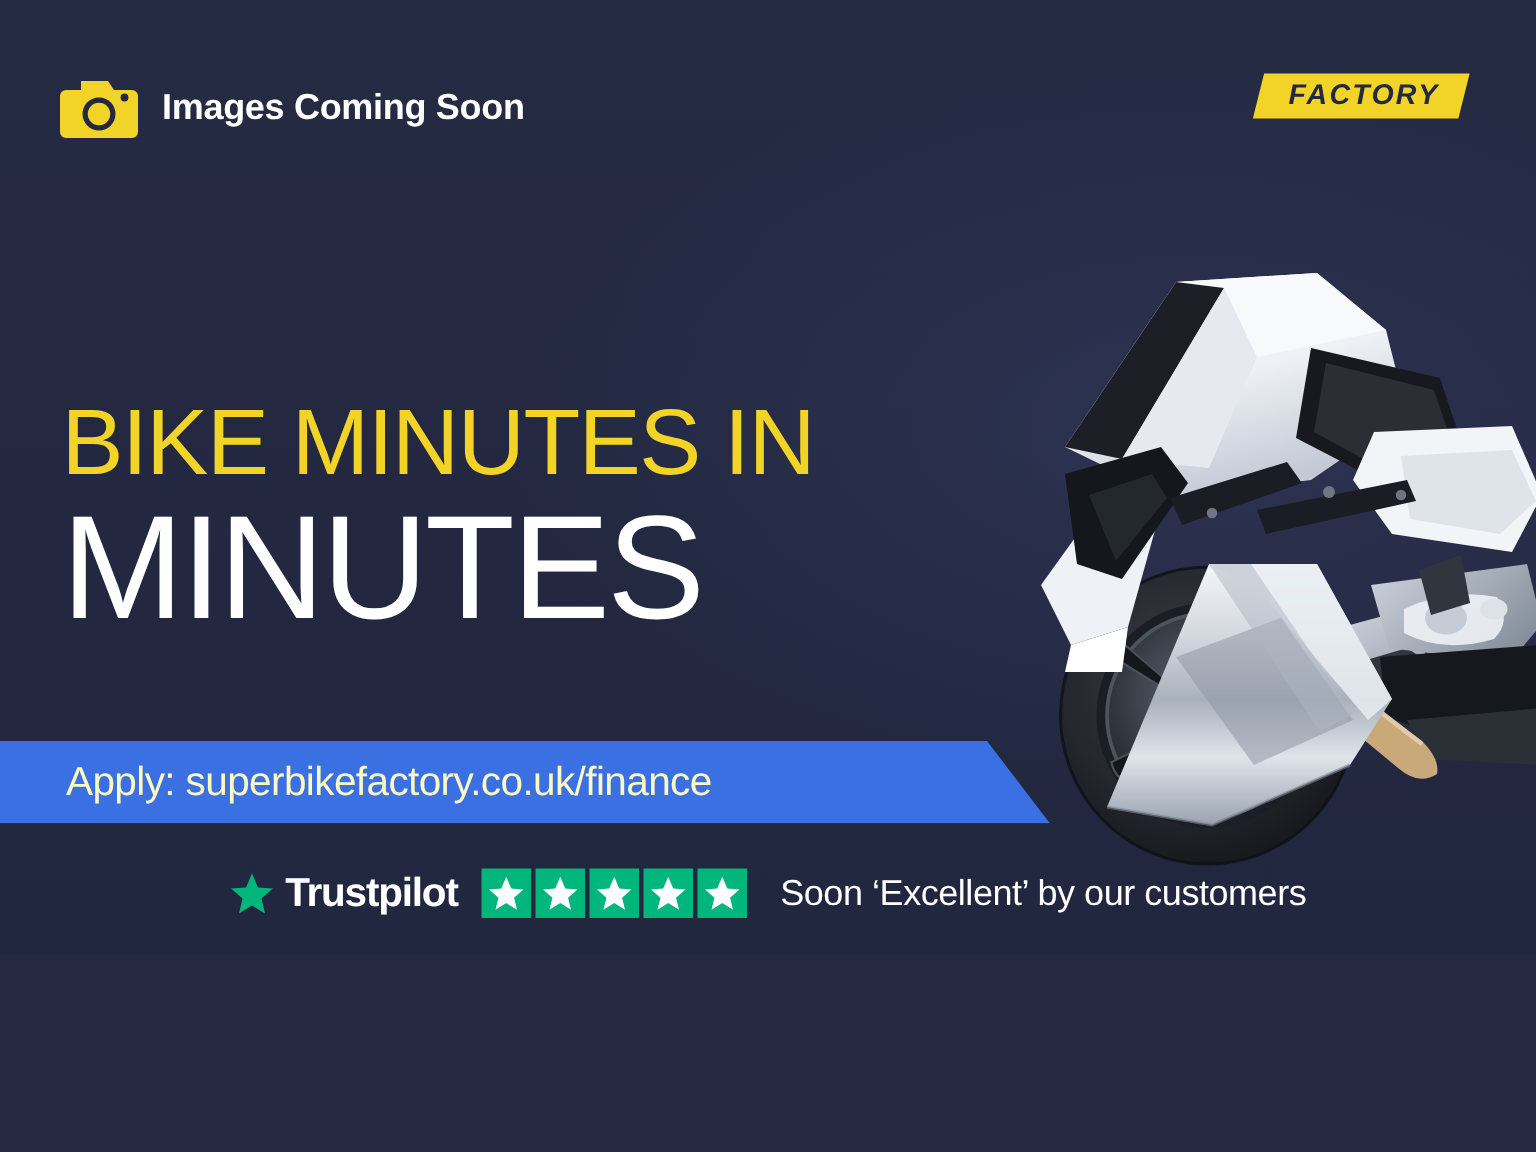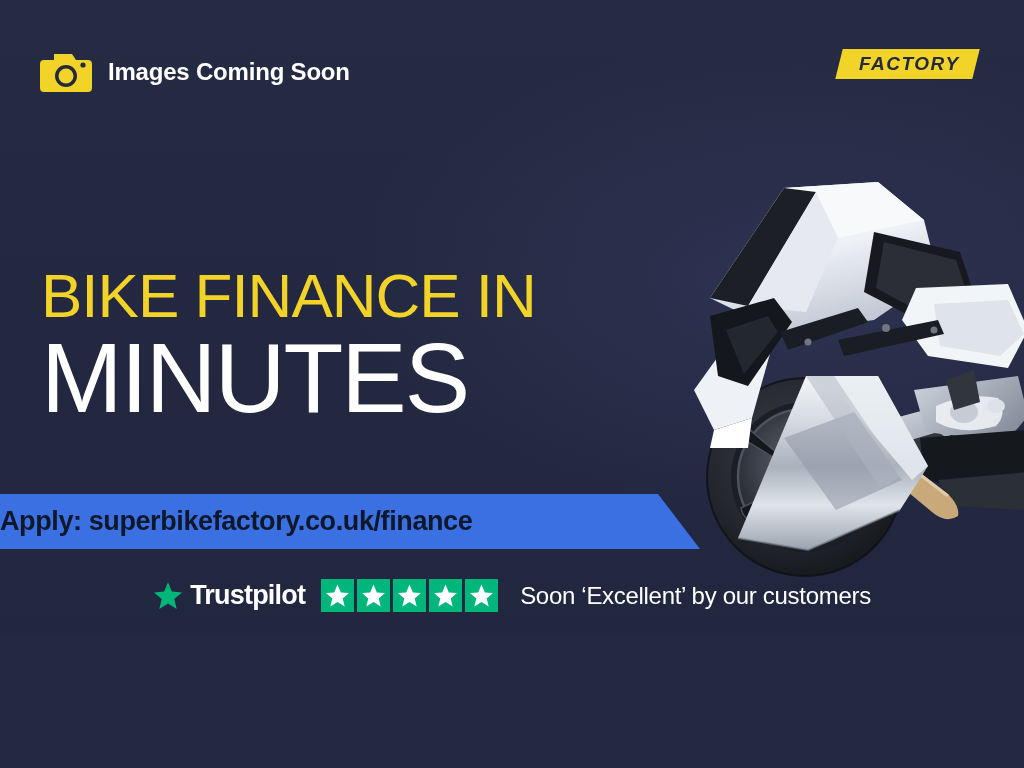--- a/index.html
+++ b/index.html
@@ -105,24 +105,25 @@
 
   
   .apply-banner{
     position:absolute; left:0; top:494px;
     width:702px; height:55px;
     background:#3b70e2;
     clip-path:polygon(0 0, 658px 0, 700px 100%, 0 100%);
     display:flex; align-items:center;
   }
   .apply-text{
-    color:#0f172a;
+    color:#fef9c3;
     font-size:27px;
-    font-weight:bold;
+    font-weight:normal;
     letter-spacing:-0.4px;
+    padding-left:44px;
     white-space:nowrap;
   }
 
   
   .trust-row{
     position:absolute; left:0; bottom:24px;
     width:1024px;
     display:flex; align-items:center; justify-content:center;
     gap:0;
   }
@@ -279,21 +280,21 @@
 
   <div class="logo">
     <div class="logo-factory-wrap">
       <div class="logo-factory">
         <span>FACTORY</span>
       </div>
     </div>
   </div>
 
   <div class="headline">
-    <div class="headline-top">BIKE FINANCE IN</div>
+    <div class="headline-top">BIKE MINUTES IN</div>
     <div class="headline-main">MINUTES</div>
   </div>
 
   <div class="apply-banner">
     <span class="apply-text">Apply: superbikefactory.co.uk/finance</span>
   </div>
 
   <div class="trust-row">
 
     <div class="tp-logo">

